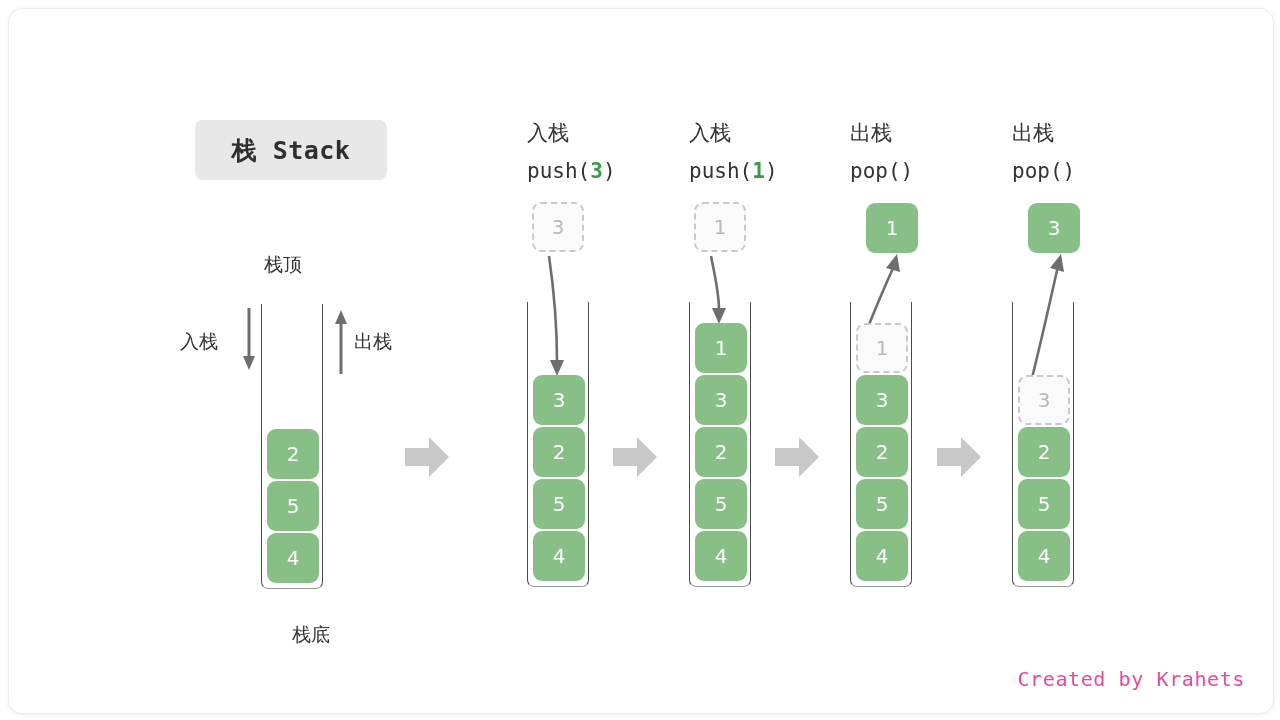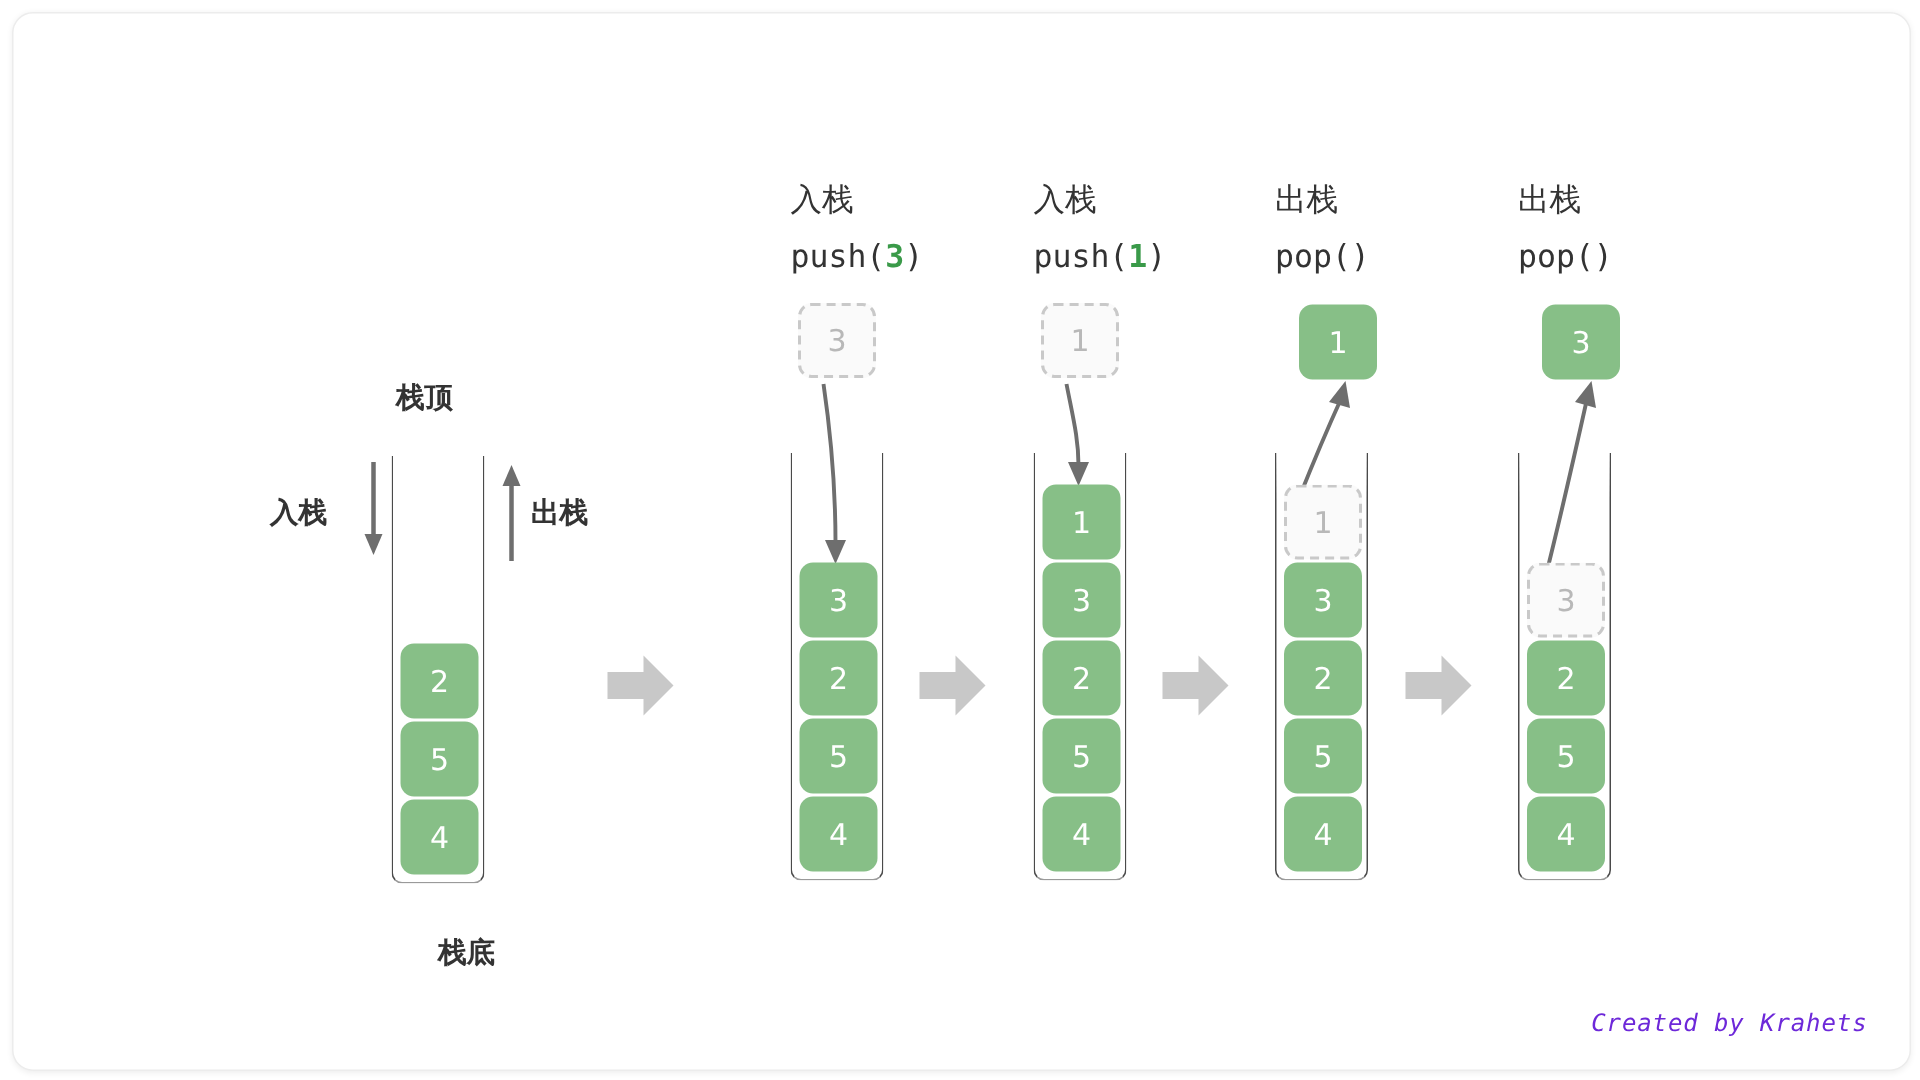--- a/index.html
+++ b/index.html
@@ -47,21 +47,21 @@
     font-weight: bold;
     color: #2f2f2f;
     letter-spacing: 0.5px;
     white-space: nowrap;
   }
 
   
   .cn-label {
     font-family: "DejaVu Sans", "Liberation Sans", sans-serif;
     font-size: 19px;
-    font-weight: bold;
+    font-weight: normal;
     color: #333333;
     white-space: nowrap;
     text-align: center;
   }
   .op-label {
     font-family: "DejaVu Sans", "Liberation Sans", sans-serif;
     font-size: 21px;
     color: #333333;
     white-space: nowrap;
     line-height: 38px;
@@ -122,34 +122,36 @@
   }
 
   
   .block-arrow { width: 46px; height: 40px; }
 
   
   #watermark {
     right: 28px;
     bottom: 22px;
     font-family: "DejaVu Sans Mono", "Liberation Mono", monospace;
-    font-size: 16px;
-    color: #6d28d9;
+    font-size: 20px;
+    color: #ec4899;
     letter-spacing: 0.6px;
     white-space: nowrap;
-    font-style: italic;
   }
 
   svg { display: block; overflow: visible; }
 </style>
 </head>
 <body>
 
 <div id="card">
 
+  <div class="abs" id="title-chip">
+    <span class="t">栈 Stack</span>
+  </div>
 
   <div class="abs" style="left:160px; top:235px; width:260px; height:410px;">
 
     <div class="abs cn-label" style="left:95px; top:8px;">栈顶</div>
 
     <div class="abs cn-label" style="left:11px; top:85px;">入栈</div>
     <svg class="abs" width="20" height="70" style="left:70px; top:62px;">
       <line x1="10" y1="2" x2="10" y2="52" stroke="#6e6e6e" stroke-width="3"></line>
       <polygon points="10,64 4,50 16,50" fill="#6e6e6e"></polygon>
     </svg>

